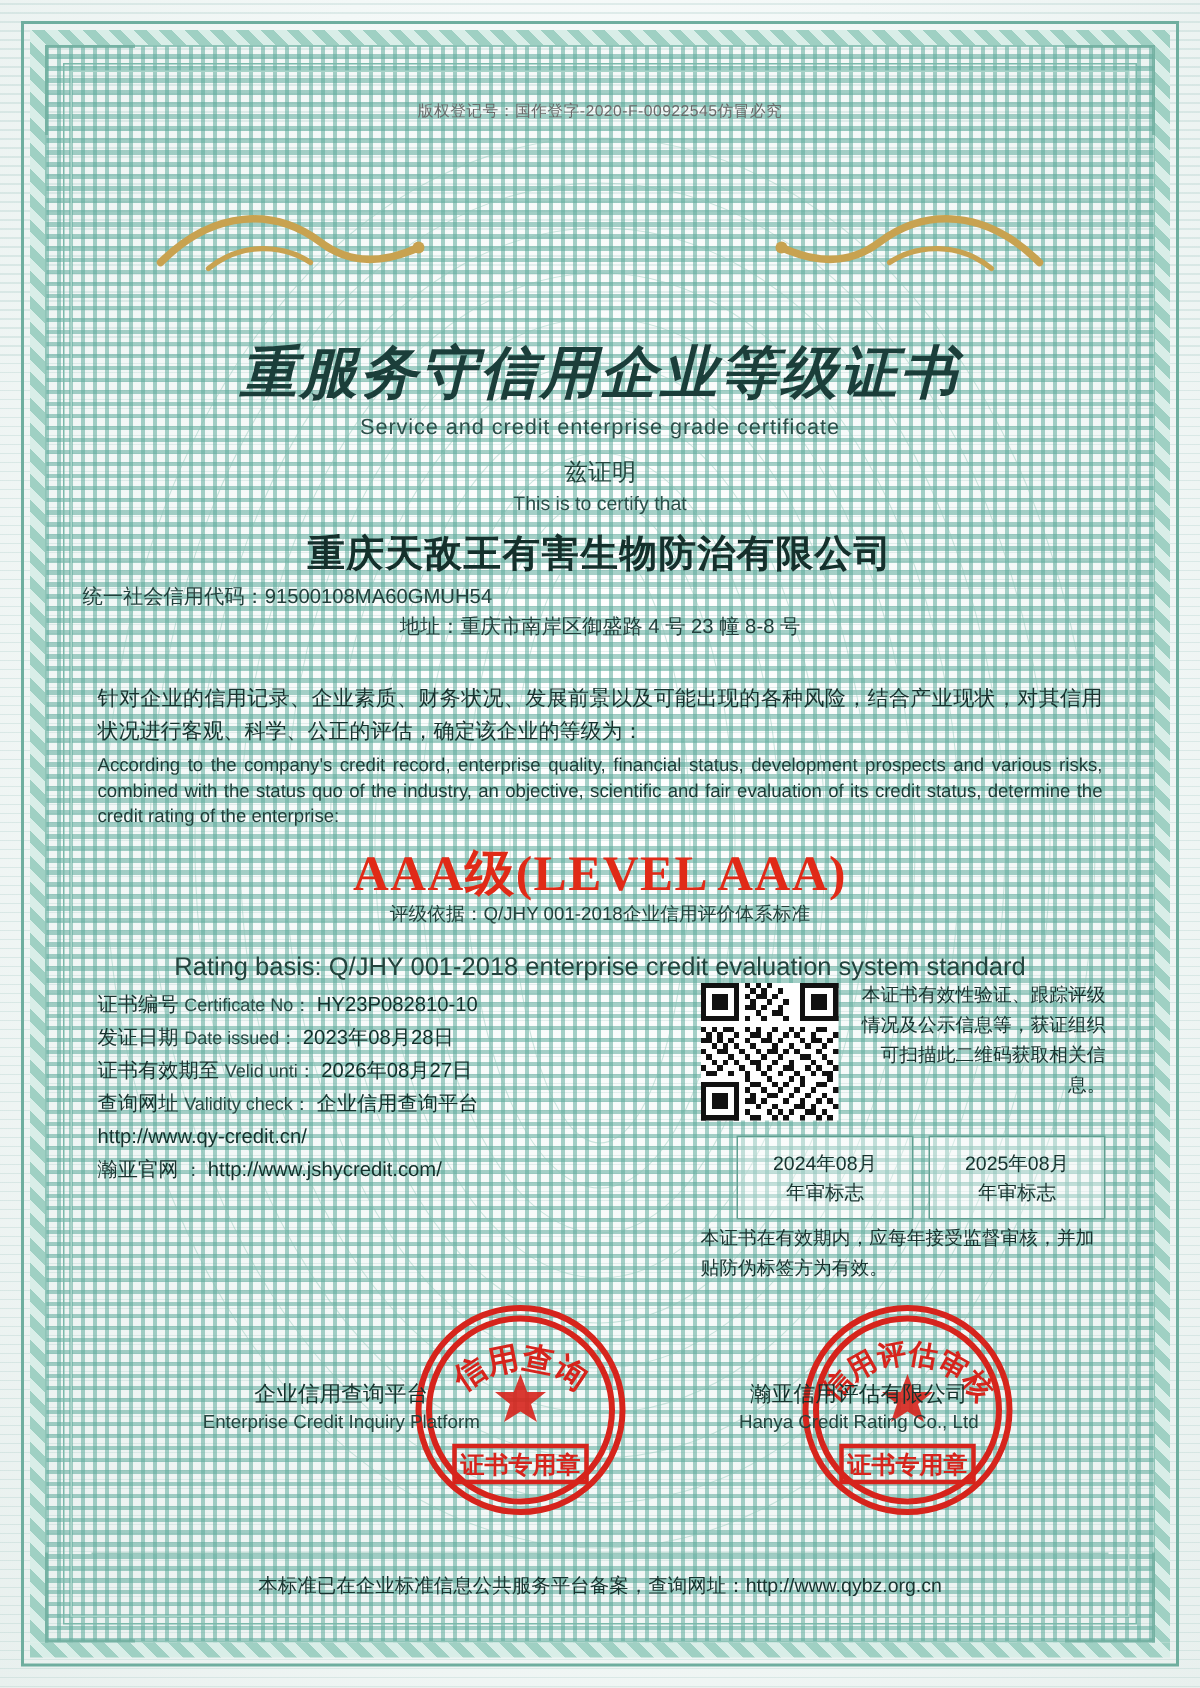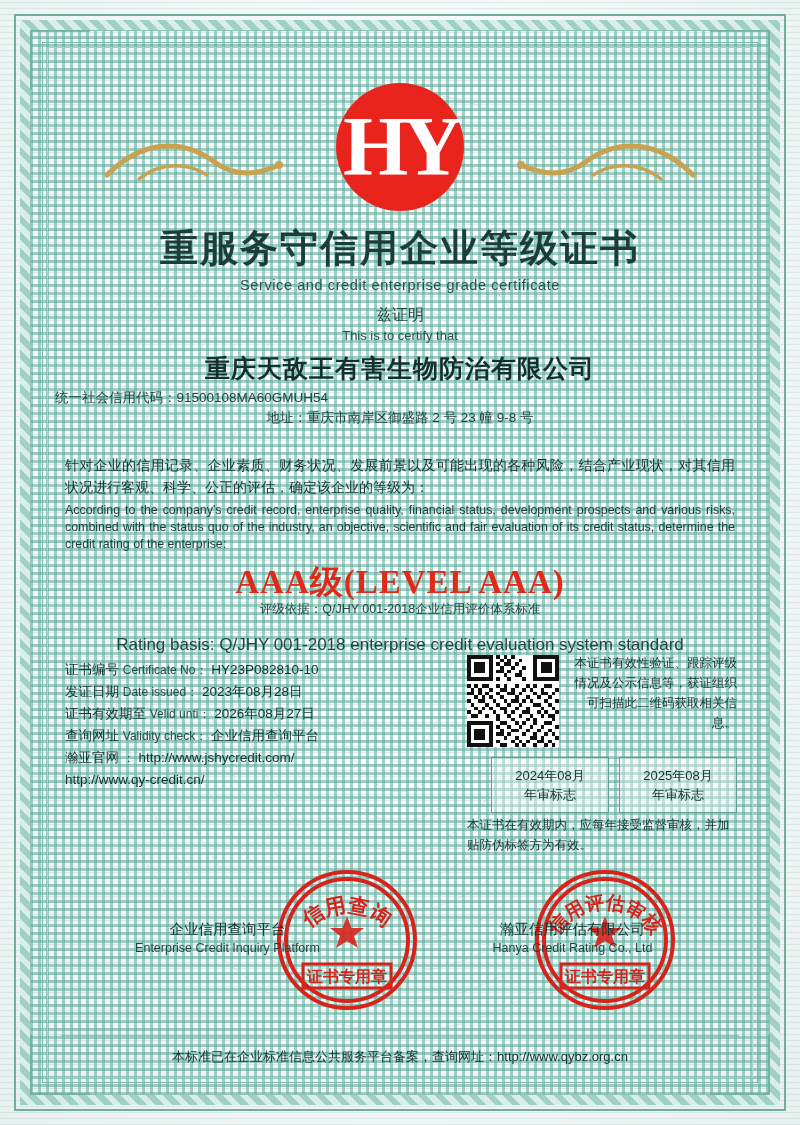--- a/index.html
+++ b/index.html
@@ -76,21 +76,21 @@
     font-size:84px;font-weight:bold;color:#ffffff;line-height:1;
     letter-spacing:-6px;
   }
   .flourish{position:absolute;top:52px;width:190px;height:60px;}
   .flourish.left{left:48px;}
   .flourish.right{right:48px;}
 
   .title-zh{
     position:absolute;top:168px;left:0;right:0;text-align:center;
     font-family:"Liberation Serif", serif;
-    font-size:38px;font-weight:bold;color:#1b3e3a;letter-spacing:2px;
+    font-size:38px;font-weight:bold;color:#1b3e3a;letter-spacing:2px;font-style:italic;
   }
   .title-en{
     position:absolute;top:222px;left:0;right:0;text-align:center;
     font-size:14.5px;color:#2c4f4a;letter-spacing:.6px;
   }
   .certify-zh{
     position:absolute;top:250px;left:0;right:0;text-align:center;
     font-size:16px;color:#23473f;
   }
   .certify-en{
@@ -213,46 +213,44 @@
       <ellipse cx="350" cy="512" rx="180" ry="320"></ellipse>
       <ellipse cx="350" cy="512" rx="150" ry="290"></ellipse>
       <ellipse cx="350" cy="512" rx="120" ry="260"></ellipse>
       <ellipse cx="350" cy="512" rx="90" ry="230"></ellipse>
       <ellipse cx="350" cy="512" rx="60" ry="200"></ellipse>
     </g>
   </svg>
 
   <div class="content">
 
+    <div class="copyright">版权登记号：国作登字-2020-F-00922545仿冒必究</div>
 
     <div class="emblem-wrap">
       <svg class="flourish left" viewBox="0 0 190 60">
         <path d="M4 40 C40 4, 80 4, 110 26 C128 40, 150 42, 176 30" fill="none" stroke="#c8a250" stroke-width="5" stroke-linecap="round"></path>
         <path d="M36 44 C58 26, 86 28, 104 40" fill="none" stroke="#c8a250" stroke-width="3.5" stroke-linecap="round"></path>
         <circle cx="176" cy="30" r="4" fill="#c8a250"></circle>
       </svg>
       <svg class="flourish right" viewBox="0 0 190 60">
         <path d="M186 40 C150 4, 110 4, 80 26 C62 40, 40 42, 14 30" fill="none" stroke="#c8a250" stroke-width="5" stroke-linecap="round"></path>
         <path d="M154 44 C132 26, 104 28, 86 40" fill="none" stroke="#c8a250" stroke-width="3.5" stroke-linecap="round"></path>
         <circle cx="14" cy="30" r="4" fill="#c8a250"></circle>
       </svg>
-      <div class="emblem">
-        <span class="emblem-letter">HY</span>
-      </div>
     </div>
 
     <div class="title-zh">重服务守信用企业等级证书</div>
     <div class="title-en">Service and credit enterprise grade certificate</div>
 
     <div class="certify-zh">兹证明</div>
     <div class="certify-en">This is to certify that</div>
 
     <div class="company">重庆天敌王有害生物防治有限公司</div>
     <div class="uscc">统一社会信用代码：91500108MA60GMUH54</div>
-    <div class="addr">地址：重庆市南岸区御盛路 2 号 23 幢 9-8 号</div>
+    <div class="addr">地址：重庆市南岸区御盛路 4 号 23 幢 8-8 号</div>
 
     <div class="para-zh">针对企业的信用记录、企业素质、财务状况、发展前景以及可能出现的各种风险，结合产业现状，对其信用状况进行客观、科学、公正的评估，确定该企业的等级为：</div>
     <div class="para-en">According to the company's credit record, enterprise quality, financial status, development prospects and various risks, combined with the status quo of the industry, an objective, scientific and fair evaluation of its credit status, determine the credit rating of the enterprise:</div>
 
     <div class="level">AAA级(LEVEL AAA)</div>
     <div class="basis-zh">评级依据：Q/JHY 001-2018企业信用评价体系标准</div>
     <div class="basis-en">Rating basis: Q/JHY 001-2018 enterprise credit evaluation system standard</div>
 
     <div class="details">
       <div class="row">
@@ -269,26 +267,26 @@
         <span class="lbl-zh">证书有效期至</span>
         <span class="lbl-en">Velid unti：</span>
         <span class="val">2026年08月27日</span>
       </div>
       <div class="row">
         <span class="lbl-zh">查询网址</span>
         <span class="lbl-en">Validity check：</span>
         <span class="val">企业信用查询平台</span>
       </div>
       <div class="row">
+        <span class="val">http://www.qy-credit.cn/</span>
+      </div>
+      <div class="row">
         <span class="lbl-zh">瀚亚官网</span>
         <span class="lbl-en">：</span>
         <span class="val">http://www.jshycredit.com/</span>
-      </div>
-      <div class="row">
-        <span class="val">http://www.qy-credit.cn/</span>
       </div>
     </div>
 
     <div class="qr">
       <svg class="qrbox" viewBox="0 0 25 25" shape-rendering="crispEdges">
         <rect width="25" height="25" fill="#ffffff"></rect>
         <g fill="#111111">
           <rect x="0" y="0" width="7" height="1"></rect>
             <rect x="0" y="6" width="7" height="1"></rect>
           <rect x="0" y="0" width="1" height="7"></rect>

